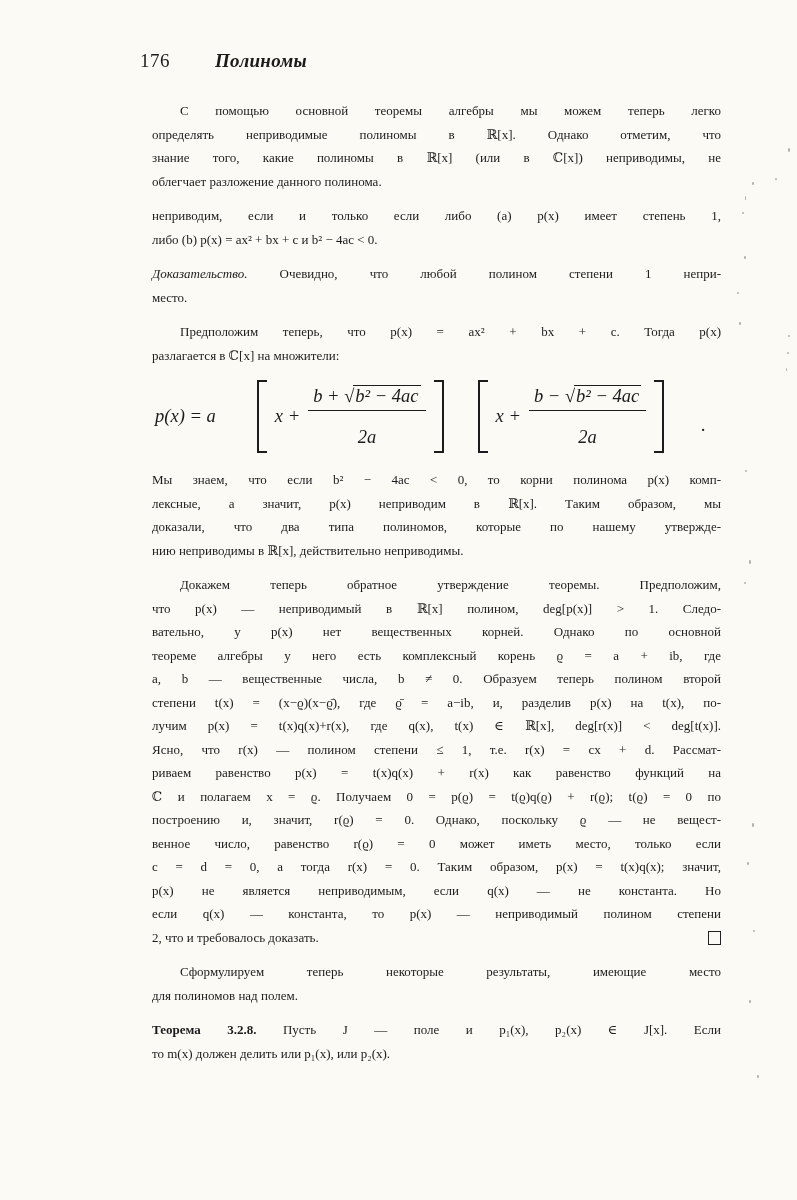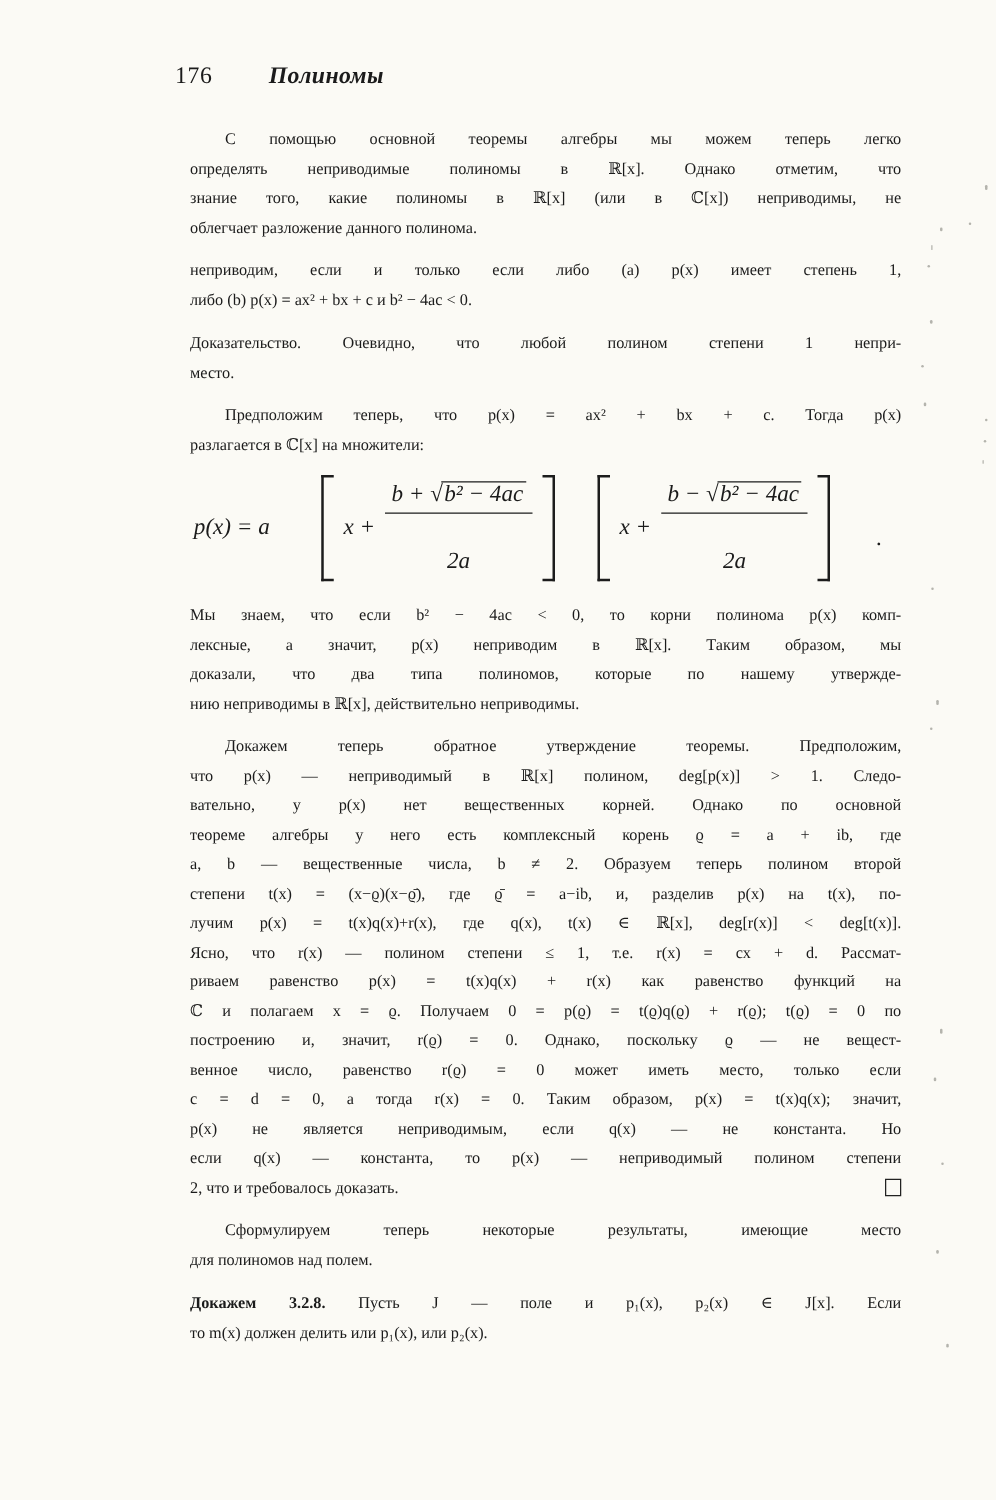--- a/index.html
+++ b/index.html
@@ -20,21 +20,21 @@
   .block{margin:0 0 11px 12px;font-size:13px;}
   .line{
     line-height:23.5px;
     text-align:justify;
     text-align-last:justify;
     min-height:23.5px;
   }
   .line.last{text-align-last:auto;}
   .line.indent{text-indent:28px;}
   .theorem-label{font-weight:bold;}
-  .proof-label{}
+  .proof-label{font-style:italic;}
   .qed{
     float:right;
     width:11px;height:12px;
     border:1.7px solid #222;
     margin-top:5px;
   }
   
   .block.formula{
     display:flex;align-items:center;justify-content:center;
     margin:13px 0 15px 0;
@@ -44,21 +44,21 @@
   }
   .f-lhs{margin-right:10px;}
   .f-group{display:flex;align-items:stretch;margin:0 3px;}
   .brk{width:8px;border:2px solid #1c1c1c;}
   .brk.open{border-right:none;}
   .brk.close{border-left:none;}
   .f-inner{display:flex;align-items:center;padding:5px 8px;}
   .f-pre{margin-right:8px;white-space:nowrap;}
   .frac{display:inline-flex;flex-direction:column;align-items:center;}
   .num{border-bottom:1.8px solid #1c1c1c;padding:1px 5px 3px 5px;white-space:nowrap;}
-  .den{padding-top:16px;margin-top:12px;}
+  .den{padding-top:16px;}
   .sqrt{white-space:nowrap;}
   .sqrt .sgn{display:inline-block;margin-right:-1px;}
   .sqrt .rad{border-top:1.8px solid #1c1c1c;padding:0 2px;}
   .f-end{align-self:center;margin-left:6px;position:relative;top:9px;}
   
   .speck{position:absolute;background:#6e6e66;opacity:.5;border-radius:1px;}
 </style>
 </head>
 <body>
 
@@ -119,39 +119,39 @@
           <div class="line">Мы знаем, что если b² − 4ac &lt; 0, то корни полинома p(x) комп-</div>
           <div class="line">лексные, а значит, p(x) неприводим в ℝ[x]. Таким образом, мы</div>
           <div class="line">доказали, что два типа полиномов, которые по нашему утвержде-</div>
           <div class="line last">нию неприводимы в ℝ[x], действительно неприводимы.</div>
         </div>
         <div class="block paragraph">
           <div class="line indent">Докажем теперь обратное утверждение теоремы. Предположим,</div>
           <div class="line">что p(x) — неприводимый в ℝ[x] полином, deg[p(x)] &gt; 1. Следо-</div>
           <div class="line">вательно, у p(x) нет вещественных корней. Однако по основной</div>
           <div class="line">теореме алгебры у него есть комплексный корень ϱ = a + ib, где</div>
-          <div class="line">a, b — вещественные числа, b ≠ 2. Образуем теперь полином второй</div>
+          <div class="line">a, b — вещественные числа, b ≠ 0. Образуем теперь полином второй</div>
           <div class="line">степени t(x) = (x−ϱ)(x−ϱ̄), где ϱ̄ = a−ib, и, разделив p(x) на t(x), по-</div>
           <div class="line">лучим p(x) = t(x)q(x)+r(x), где q(x), t(x) ∈ ℝ[x], deg[r(x)] &lt; deg[t(x)].</div>
           <div class="line">Ясно, что r(x) — полином степени ≤ 1, т.е. r(x) = cx + d. Рассмат-</div>
           <div class="line">риваем равенство p(x) = t(x)q(x) + r(x) как равенство функций на</div>
           <div class="line">ℂ и полагаем x = ϱ. Получаем 0 = p(ϱ) = t(ϱ)q(ϱ) + r(ϱ); t(ϱ) = 0 по</div>
           <div class="line">построению и, значит, r(ϱ) = 0. Однако, поскольку ϱ — не вещест-</div>
           <div class="line">венное число, равенство r(ϱ) = 0 может иметь место, только если</div>
           <div class="line">c = d = 0, а тогда r(x) = 0. Таким образом, p(x) = t(x)q(x); значит,</div>
           <div class="line">p(x) не является неприводимым, если q(x) — не константа. Но</div>
           <div class="line">если q(x) — константа, то p(x) — неприводимый полином степени</div>
           <div class="line last">2, что и требовалось доказать.<span class="qed"></span></div>
         </div>
         <div class="block paragraph">
           <div class="line indent">Сформулируем теперь некоторые результаты, имеющие место</div>
           <div class="line last">для полиномов над полем.</div>
         </div>
         <div class="block theorem">
-          <div class="line"><span class="theorem-label">Докажем 3.2.8.</span> Пусть J — поле и p₁(x), p₂(x) ∈ J[x]. Если</div>
+          <div class="line"><span class="theorem-label">Теорема 3.2.8.</span> Пусть J — поле и p₁(x), p₂(x) ∈ J[x]. Если</div>
           <div class="line last">то m(x) должен делить или p₁(x), или p₂(x).</div>
         </div>
       </div>
   </div>
 
   <div>
     <span class="speck" style="left:788px;top:148px;width:2px;height:4px;"></span>
     <span class="speck" style="left:775px;top:178px;width:2px;height:2px;"></span>
     <span class="speck" style="left:752px;top:182px;width:2px;height:3px;"></span>
     <span class="speck" style="left:745px;top:196px;width:1px;height:4px;"></span>

